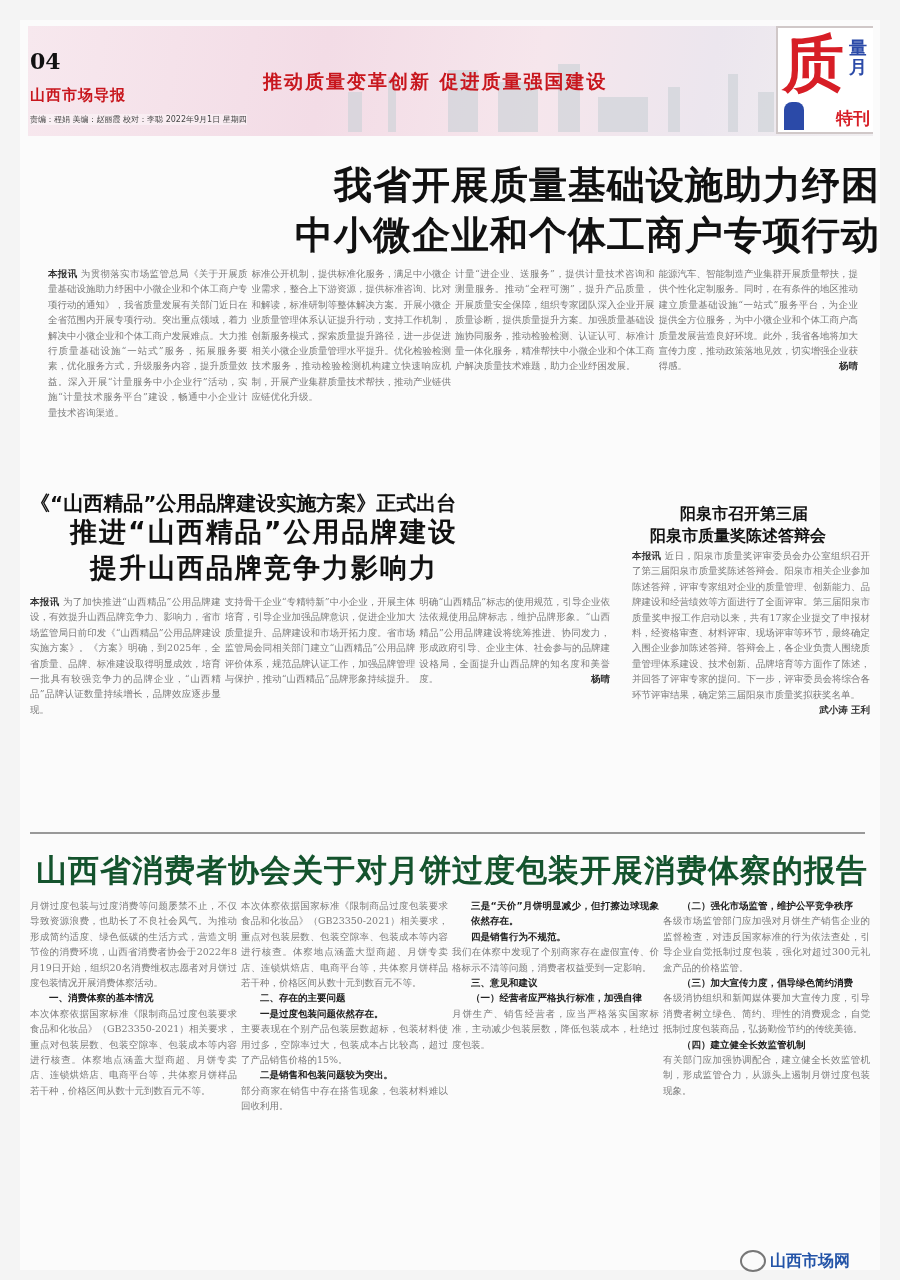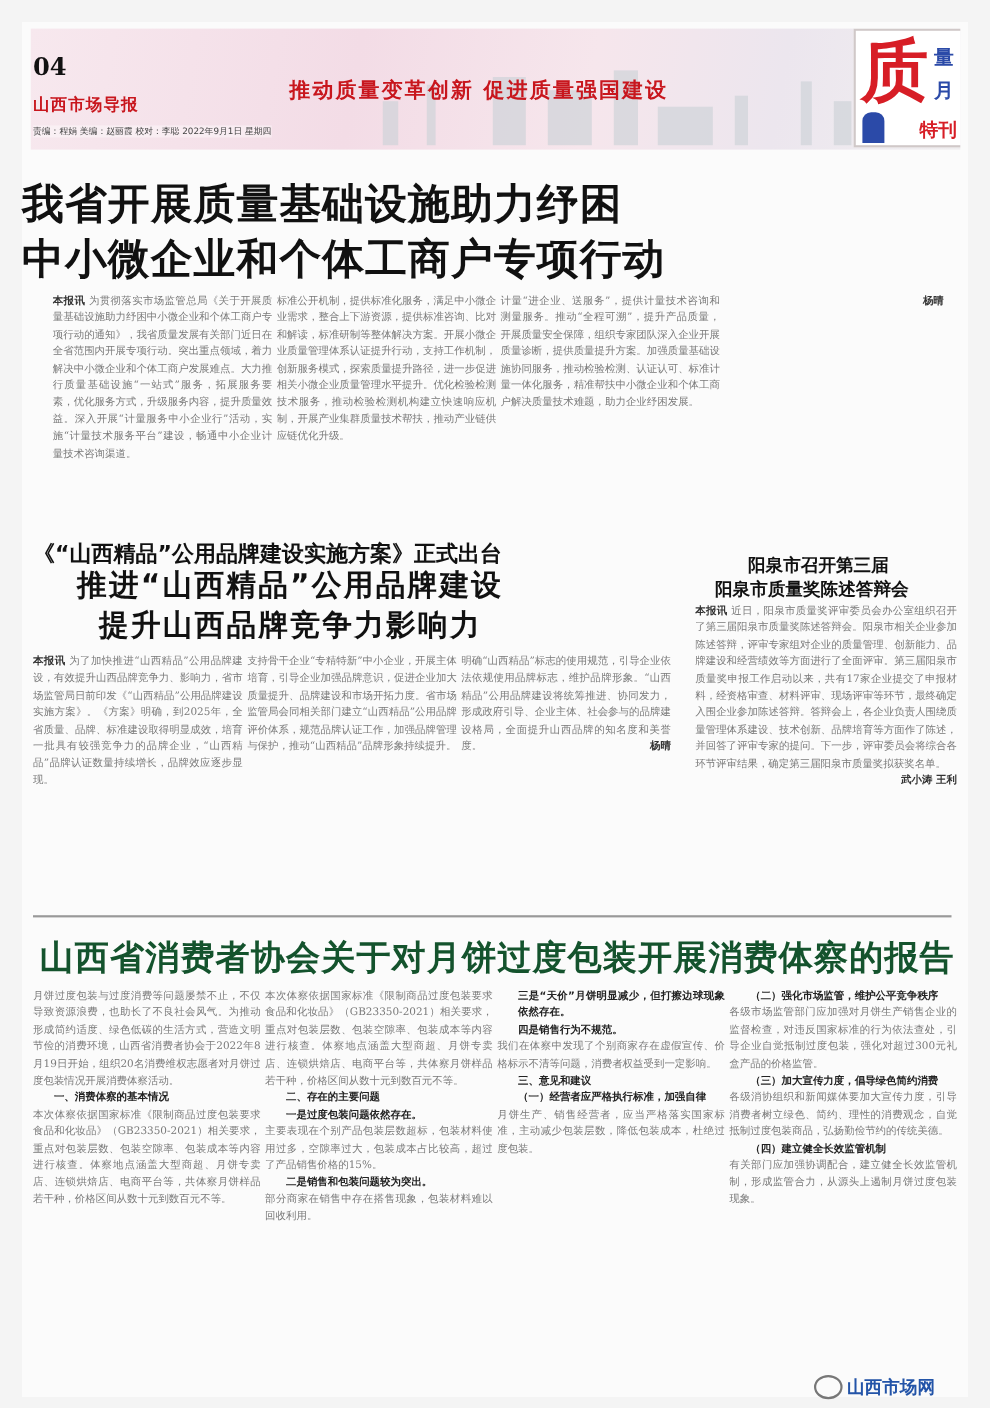--- a/index.html
+++ b/index.html
@@ -8,25 +8,25 @@
   
   .mast{position:absolute;left:8px;top:6px;width:845px;height:110px;background:linear-gradient(100deg,#f7e8ee 0%,#f3dce6 35%,#f6e6ec 60%,#ece6ee 80%,#f0eef0 100%);overflow:hidden}
   .skyline{position:absolute;left:300px;bottom:4px;width:480px;height:70px}
   .skyline div{position:absolute;bottom:0;background:#cfd3d8;opacity:.7}
   .pgno{position:absolute;left:2px;top:22px;font-family:"DejaVu Serif",serif;font-weight:bold;font-size:22px;color:#111}
   .paper{position:absolute;left:2px;top:60px;font-family:"DejaVu Serif",serif;font-weight:bold;font-size:15px;color:#c8161d;letter-spacing:1px}
   .slogan{position:absolute;left:235px;top:43px;font-weight:bold;font-size:19px;color:#c8161d;letter-spacing:2px}
   .credits{position:absolute;left:2px;top:88px;font-size:8px;color:#444;background:rgba(255,255,255,.4)}
   .badge{position:absolute;left:748px;top:0;width:100px;height:108px;background:#fff;border:2px solid #d0c8c8}
   .badge .big{position:absolute;left:4px;top:-6px;font-size:62px;font-weight:bold;color:#d71e26;font-family:"DejaVu Serif",serif}
-  .badge .side{position:absolute;right:5px;top:10px;width:22px;font-size:18px;font-weight:bold;color:#2b4aa8;line-height:30px;text-align:center;background:#fff}
+  .badge .side{position:absolute;right:5px;top:10px;width:22px;font-size:18px;font-weight:bold;color:#2b4aa8;line-height:19px;text-align:center;background:#fff}
   .badge .tk{position:absolute;right:4px;bottom:2px;font-size:17px;font-weight:bold;color:#d71e26}
   .badge .fig{position:absolute;left:6px;bottom:2px;width:20px;height:28px;background:#2b4aa8;border-radius:8px 8px 0 0}
   
-  .h1{position:absolute;left:0;width:860px;text-align:left;font-weight:bold;font-size:38px;color:#111;letter-spacing:1px}
+  .h1{position:absolute;left:0;width:860px;text-align:right;font-weight:bold;font-size:38px;color:#111;letter-spacing:1px}
   .cols{position:absolute;display:flex;gap:4px}
   .col{flex:1;font-size:9.5px;line-height:15.4px;color:#7a7a7a;text-align:justify;overflow:hidden;font-family:"DejaVu Serif",serif}
   .col b{color:#333;font-family:"DejaVu Sans",sans-serif}
   .sub{position:absolute;font-weight:bold;color:#111}
   .byline{color:#333;font-weight:bold;float:right}
   .rule{position:absolute;height:2px;background:#999}
   .h2{position:absolute;left:12px;top:830px;width:840px;text-align:center;font-weight:bold;font-size:31px;color:#14532d;letter-spacing:1px}
   .sh{display:block;font-weight:bold;color:#222;font-family:"DejaVu Sans",sans-serif;margin-left:2em}
   .wm{position:absolute;left:720px;top:1230px;display:flex;align-items:center;gap:4px}
   .wm .ic{width:26px;height:22px;border:2px solid #777;border-radius:50%;position:relative}
@@ -61,21 +61,21 @@
     </div>
   </div>
 
   <div class="h1" style="top:140px">我省开展质量基础设施助力纾困</div>
   <div class="h1" style="top:190px">中小微企业和个体工商户专项行动</div>
 
   <div class="cols" style="left:28px;top:246px;width:810px;height:215px">
     <div class="col"><b>本报讯</b>&nbsp;<span>为贯彻落实市场监管总局《关于开展质量基础设施助力纾困中小微企业和个体工商户专项行动的通知》，我省质量发展有关部门近日在全省范围内开展专项行动。突出重点领域，着力解决中小微企业和个体工商户发展难点。大力推行质量基础设施“一站式”服务，拓展服务要素，优化服务方式，升级服务内容，提升质量效益。深入开展“计量服务中小企业行”活动，实施“计量技术服务平台”建设，畅通中小企业计量技术咨询渠道。</span></div>
     <div class="col"><span>标准公开机制，提供标准化服务，满足中小微企业需求，整合上下游资源，提供标准咨询、比对和解读，标准研制等整体解决方案。开展小微企业质量管理体系认证提升行动，支持工作机制，创新服务模式，探索质量提升路径，进一步促进相关小微企业质量管理水平提升。优化检验检测技术服务，推动检验检测机构建立快速响应机制，开展产业集群质量技术帮扶，推动产业链供应链优化升级。</span></div>
     <div class="col"><span>计量“进企业、送服务”，提供计量技术咨询和测量服务。推动“全程可溯”，提升产品质量，开展质量安全保障，组织专家团队深入企业开展质量诊断，提供质量提升方案。加强质量基础设施协同服务，推动检验检测、认证认可、标准计量一体化服务，精准帮扶中小微企业和个体工商户解决质量技术难题，助力企业纾困发展。</span></div>
-    <div class="col"> <span class="byline">杨晴</span></div>
+    <div class="col"><span>能源汽车、智能制造产业集群开展质量帮扶，提供个性化定制服务。同时，在有条件的地区推动建立质量基础设施“一站式”服务平台，为企业提供全方位服务，为中小微企业和个体工商户高质量发展营造良好环境。此外，我省各地将加大宣传力度，推动政策落地见效，切实增强企业获得感。</span> <span class="byline">杨晴</span></div>
   </div>
 
   <div class="sub" style="left:10px;top:470px;font-size:20px">《“山西精品”公用品牌建设实施方案》正式出台</div>
   <div class="sub" style="left:50px;top:494px;font-size:27px;letter-spacing:2px">推进“山西精品”公用品牌建设</div>
   <div class="sub" style="left:70px;top:530px;font-size:27px;letter-spacing:2px">提升山西品牌竞争力影响力</div>
 
   <div class="cols" style="left:10px;top:574px;width:580px;height:235px">
     <div class="col"><b>本报讯</b>&nbsp;<span>为了加快推进“山西精品”公用品牌建设，有效提升山西品牌竞争力、影响力，省市场监管局日前印发《“山西精品”公用品牌建设实施方案》。《方案》明确，到2025年，全省质量、品牌、标准建设取得明显成效，培育一批具有较强竞争力的品牌企业，“山西精品”品牌认证数量持续增长，品牌效应逐步显现。</span></div>
     <div class="col"><span>支持骨干企业“专精特新”中小企业，开展主体培育，引导企业加强品牌意识，促进企业加大质量提升、品牌建设和市场开拓力度。省市场监管局会同相关部门建立“山西精品”公用品牌评价体系，规范品牌认证工作，加强品牌管理与保护，推动“山西精品”品牌形象持续提升。</span></div>
     <div class="col"><span>明确“山西精品”标志的使用规范，引导企业依法依规使用品牌标志，维护品牌形象。“山西精品”公用品牌建设将统筹推进、协同发力，形成政府引导、企业主体、社会参与的品牌建设格局，全面提升山西品牌的知名度和美誉度。</span> <span class="byline">杨晴</span></div>

